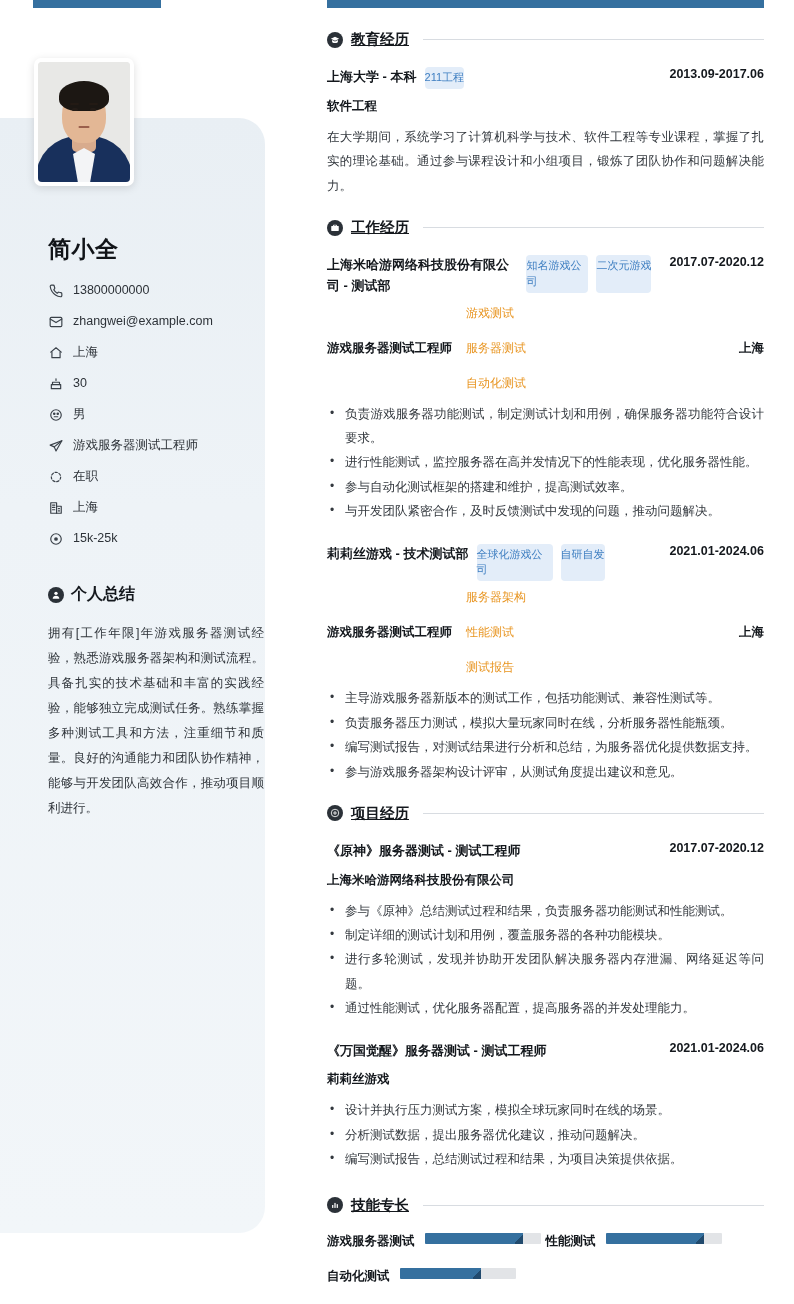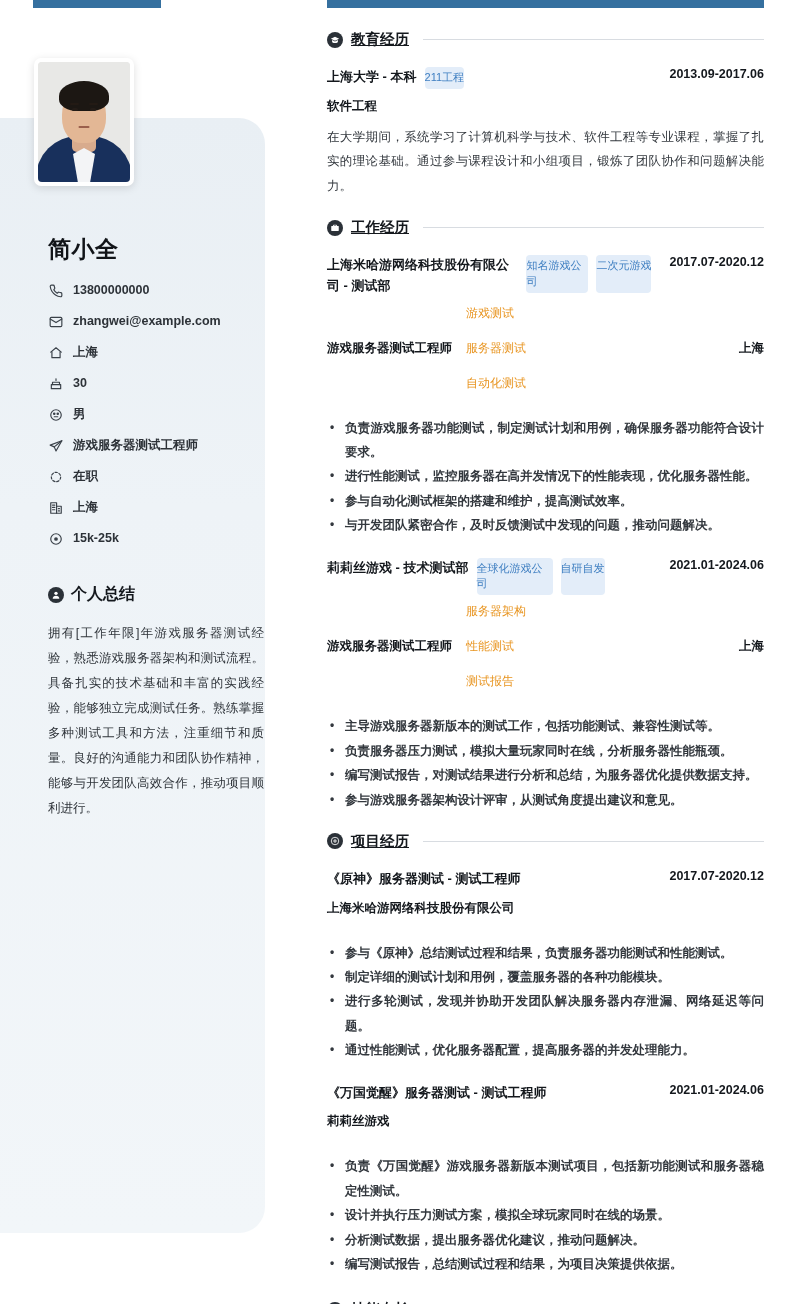--- a/index.html
+++ b/index.html
@@ -86,21 +86,20 @@
   .person-name {
     margin: 48px 0 18px 0;
     font-size: 23px; font-weight: 700; letter-spacing: .5px; color: #111418;
   }
 
   .contact-list { list-style: none; }
   .contact-item {
     display: flex; align-items: center; gap: 10px;
     font-size: 12.5px; color: #2d3238; line-height: 1.2;
     margin-bottom: 16px;
-    font-weight: bold;
   }
   .c-ico { width: 15px; height: 15px; flex: 0 0 15px; color: #3a4149; display:flex; align-items:center; justify-content:center; }
   .c-ico svg { width: 14px; height: 14px; display:block; }
 
   .side-section { margin-top: 38px; }
   .side-sec-head {
     display: flex; align-items: center; gap: 7px;
     font-size: 16px; font-weight: 700; color: #14181d;
     margin-bottom: 16px;
   }
@@ -146,37 +145,37 @@
   .entry-role-row {
     display: flex; align-items: center; gap: 14px;
     margin-top: 8px;
   }
   .entry-role { font-size: 12.5px; font-weight: 700; color: #14181d; white-space: nowrap; }
   .skill-tags { display: flex; gap: 18px; flex-direction: column; }
   .tag-orange { color: #e8941f; font-size: 12px; white-space: nowrap; }
   .entry-loc { margin-left: auto; font-size: 12.5px; font-weight: 700; color: #14181d; }
   .entry-sub { font-size: 12.5px; font-weight: 700; color: #14181d; margin-top: 10px; }
 
-  ul.bullets { list-style: none; margin-top: 24px; font-weight: bold; }
+  ul.bullets { list-style: none; margin-top: 10px; }
   ul.bullets li {
     position: relative; padding-left: 18px;
     font-size: 12.5px; line-height: 1.95; color: #33383e; text-align: justify;
   }
   ul.bullets li::before {
     content: "•"; position: absolute; left: 3px; top: 0; color: #33383e; font-size: 12px;
   }
   .para {
     font-size: 12.5px; line-height: 1.95; color: #33383e; text-align: justify;
     margin-top: 10px;
   }
   .edu-major { font-size: 12.5px; font-weight: 700; color: #14181d; margin-top: 9px; }
 
   
   .skill-grid { display: flex; flex-wrap: wrap; gap: 10px 0; margin-top: 2px; }
-  .skill-cell { width: 50%; display: flex; align-items: flex-end; gap: 10px; margin-bottom: 8px; }
+  .skill-cell { width: 50%; display: flex; align-items: flex-start; gap: 10px; margin-bottom: 8px; }
   .skill-name { font-size: 12.5px; font-weight: 700; color: #14181d; white-space: nowrap; }
   .skill-track {
     position: relative; height: 11px; width: 116px; background: #e2e4e7; border-radius: 1px;
     overflow: hidden;
   }
   .skill-fill { position: absolute; left: 0; top: 0; bottom: 0; background: #35709f; }
   .skill-fill::after {
     content: ""; position: absolute; right: 0; top: 0; bottom: 0; width: 8px;
     background: linear-gradient(135deg, transparent 50%, #214a6d 50%);
   }
@@ -451,21 +450,20 @@
           </ul>
         </div>
 
         <div class="entry">
           <div class="entry-top">
             <div class="entry-org wide">《万国觉醒》服务器测试 - 测试工程师</div>
             <div class="entry-date">2021.01-2024.06</div>
           </div>
           <div class="entry-sub">莉莉丝游戏</div>
           <ul class="bullets">
-            <li>负责《万国觉醒》游戏服务器新版本测试项目，包括新功能测试和服务器稳定性测试。</li>
             <li>设计并执行压力测试方案，模拟全球玩家同时在线的场景。</li>
             <li>分析测试数据，提出服务器优化建议，推动问题解决。</li>
             <li>编写测试报告，总结测试过程和结果，为项目决策提供依据。</li>
           </ul>
         </div>
       </section>
 
       <section class="section" style="margin-top:24px">
         <div class="sec-head">
           <span class="badge-ico">

